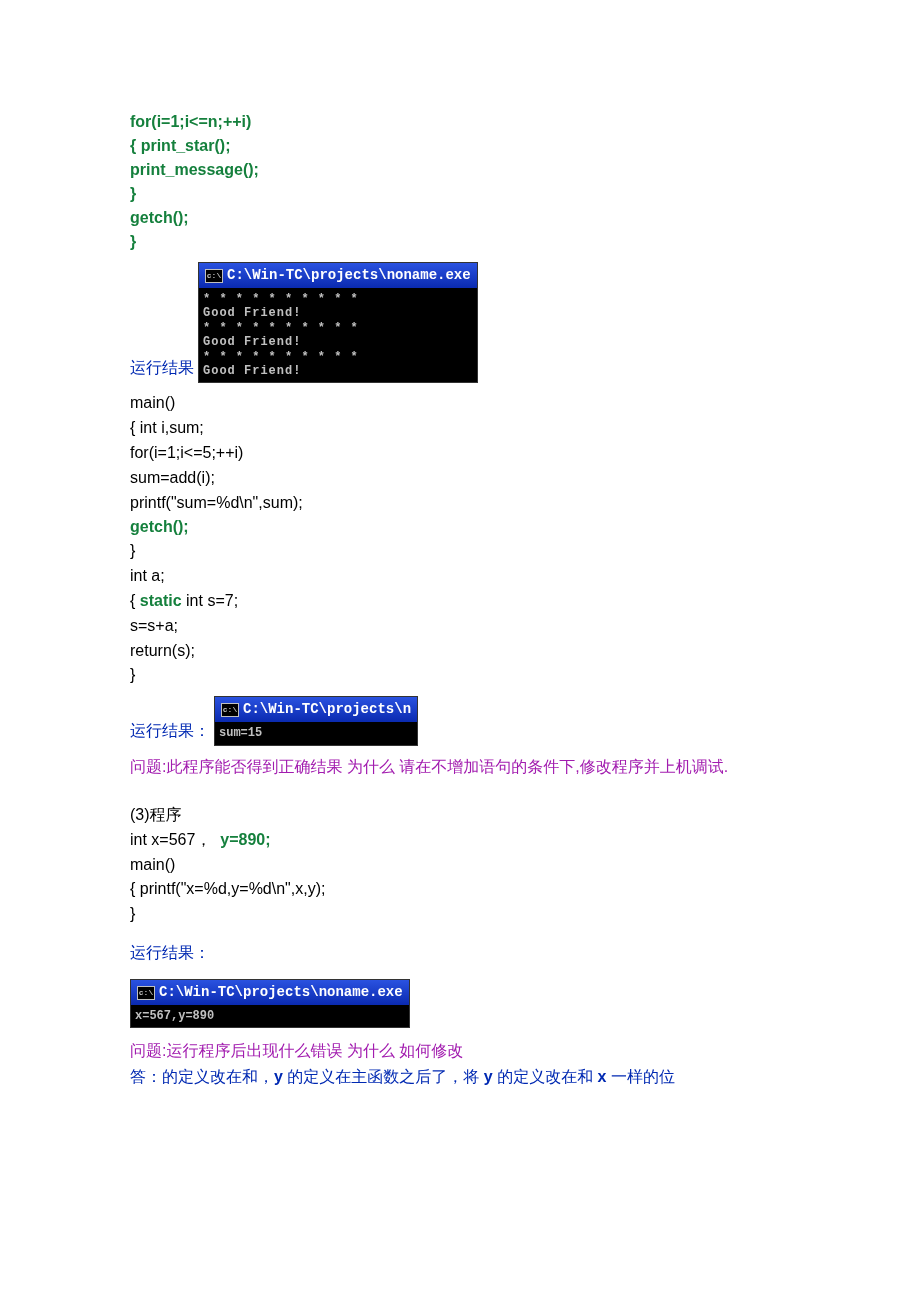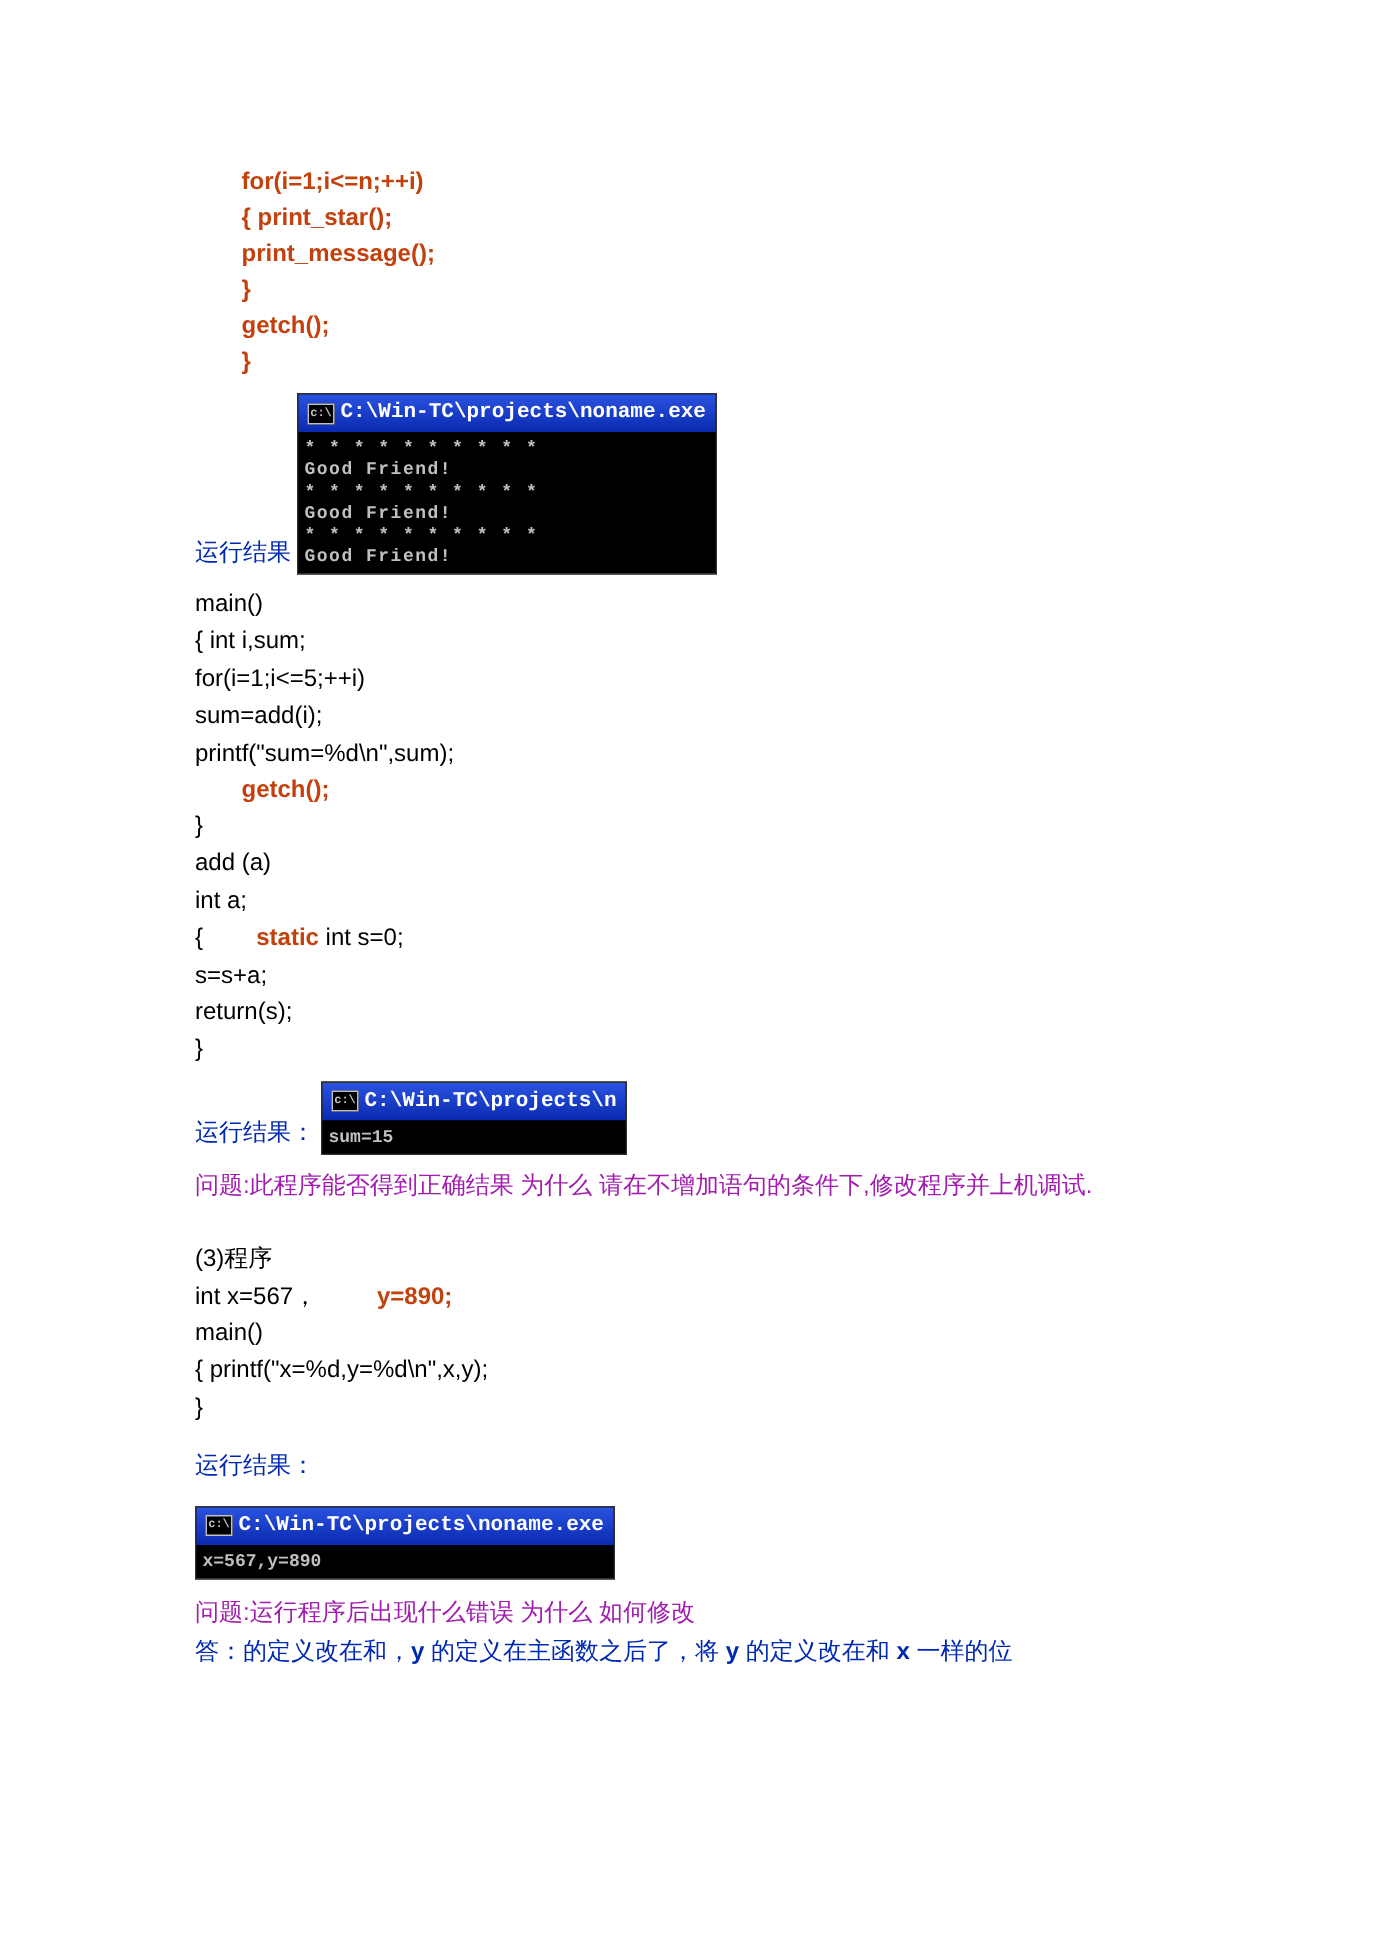--- a/index.html
+++ b/index.html
@@ -12,24 +12,23 @@
     color: #000000;
     display: flex;
     justify-content: center;
   }
   .page {
     width: 920px;
     padding: 110px 130px 40px 130px;
     box-sizing: border-box;
   }
   .blue-bold {
-    color: #c2410c;
+    color: #15803d;
     font-weight: bold;
     font-family: Verdana, Arial, sans-serif;
-    margin-left: 31px;
   }
   .blue-text {
     color: #0029b2;
     font-family: "Microsoft YaHei", Arial, sans-serif;
   }
   .black-text {
     color: #a21caf;
     font-family: "Microsoft YaHei", Arial, sans-serif;
   }
   .console-window {
@@ -137,24 +136,23 @@
 
   
   <div class="section">
     <div class="code-line">main()</div>
     <div class="code-line">{ int i,sum;</div>
     <div class="code-line">for(i=1;i&lt;=5;++i)</div>
     <div class="code-line">sum=add(i);</div>
     <div class="code-line">printf("sum=%d\n",sum);</div>
     <div class="blue-bold">getch();</div>
     <div class="code-line">}</div>
-    <div class="code-line">add (a)</div>
     <div class="code-line">int a;</div>
     <div class="code-line">
-      <span>{ </span><span class="blue-bold">static</span><span> int s=0;</span>
+      <span>{ </span><span class="blue-bold">static</span><span> int s=7;</span>
     </div>
     <div class="code-line">s=s+a;</div>
     <div class="code-line">return(s);</div>
     <div class="code-line">}</div>
   </div>
 
   
   <div class="result-row">
     <span class="blue-text label">运行结果：</span>
     <div class="console-window">

